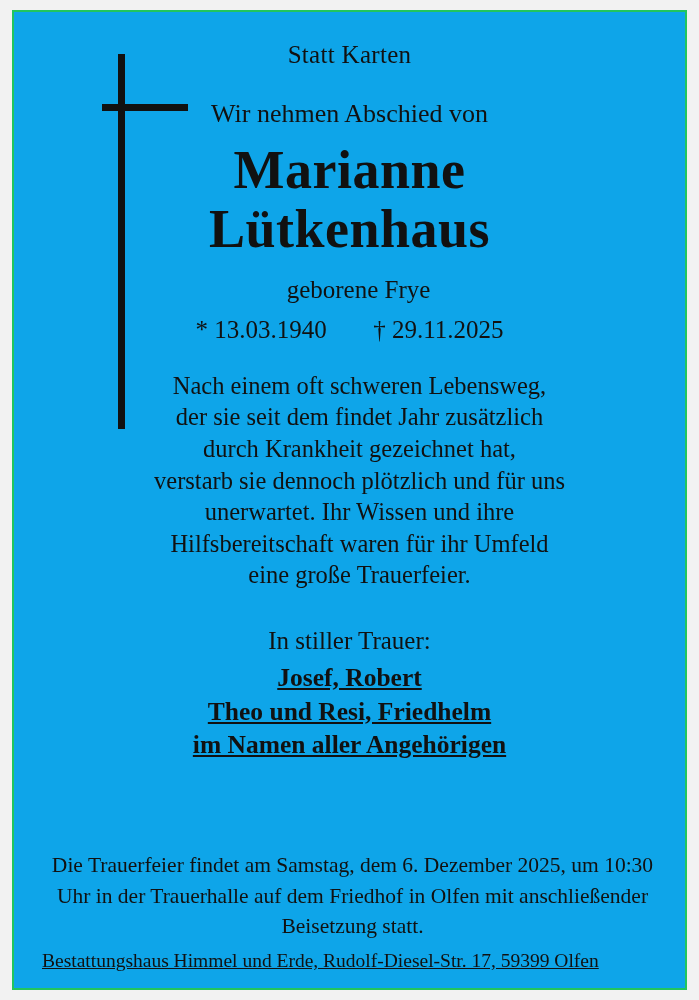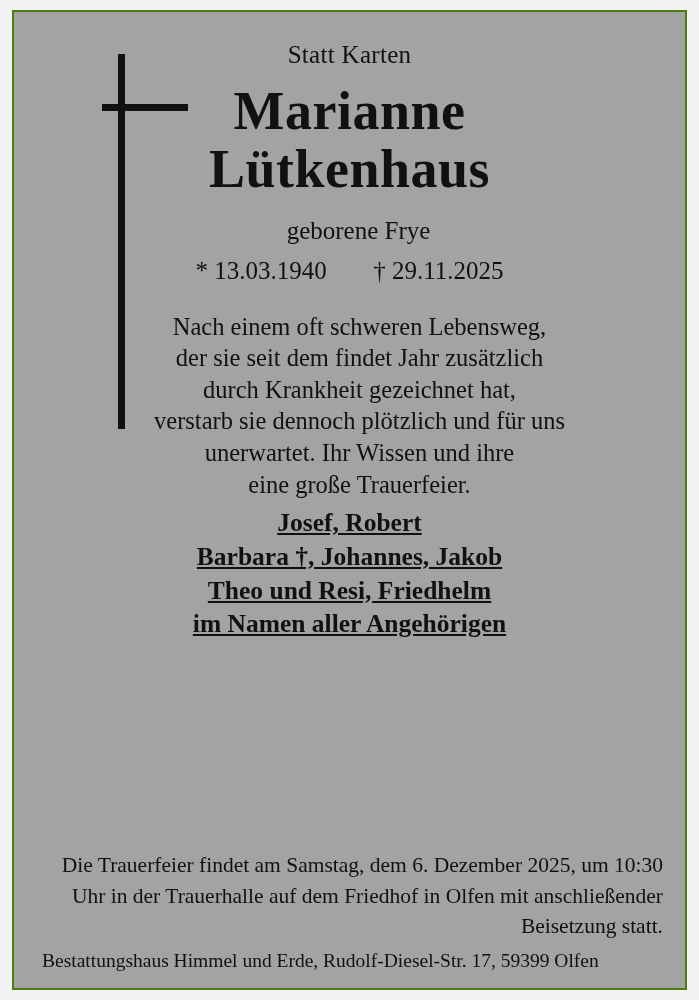--- a/index.html
+++ b/index.html
@@ -20,22 +20,22 @@
     height: 1000px;
     background: #f2f2f2;
     box-sizing: border-box;
   }
   .notice {
     position: absolute;
     left: 12px;
     top: 10px;
     width: 675px;
     height: 980px;
-    background: #a3a3a3;
-    border: 2px solid #4d7c0f;
+    background: #0ea5e9;
+    border: 2px solid #22c55e;
     box-sizing: border-box;
   }
   .cross {
     position: absolute;
     left: 88px;
     top: 42px;
     width: 86px;
     height: 375px;
   }
   .cross .v {
@@ -121,74 +121,77 @@
   .mourners div {
     white-space: nowrap;
     text-decoration: underline;
   }
 
   .service {
     position: absolute;
     left: 28px;
     right: 22px;
     top: 838px;
-    text-align: right;
+    text-align: center;
     font-size: 21.5px;
     line-height: 1.42;
   }
   .undertaker {
     position: absolute;
     left: 28px;
     right: 22px;
     top: 938px;
     text-align: left;
     font-size: 19.5px;
+    text-decoration: underline;
   }
 </style>
 </head>
 <body>
 
 <div class="page">
   <div class="notice">
 
     <div class="cross">
       <div class="v"></div>
       <div class="h"></div>
     </div>
 
     <div class="content">
       <div class="statt">Statt Karten</div>
 
+      <div class="abschied">Wir nehmen Abschied von</div>
 
       <div class="name">
         <span class="ln1">Marianne</span>
         <span class="ln2">Lütkenhaus</span>
       </div>
 
       <div class="born">geborene Frye</div>
 
       <div class="dates">
         <span>* 13.03.1940</span>
         <span class="sep"></span>
         <span>† 29.11.2025</span>
       </div>
 
       <div class="body-text">
         <div>Nach einem oft schweren Lebensweg,</div>
         <div>der sie seit dem findet Jahr zusätzlich</div>
         <div>durch Krankheit gezeichnet hat,</div>
         <div>verstarb sie dennoch plötzlich und für uns</div>
         <div>unerwartet. Ihr Wissen und ihre</div>
+        <div>Hilfsbereitschaft waren für ihr Umfeld</div>
         <div>eine große Trauerfeier.</div>
       </div>
 
+      <div class="mourn-intro">In stiller Trauer:</div>
 
       <div class="mourners">
         <div>Josef, Robert</div>
-        <div>Barbara †, Johannes, Jakob</div>
         <div>Theo und Resi, Friedhelm</div>
         <div>im Namen aller Angehörigen</div>
       </div>
     </div>
 
     <div class="service">Die Trauerfeier findet am Samstag, dem 6. Dezember 2025, um 10:30 Uhr in der Trauerhalle auf dem Friedhof in Olfen mit anschließender Beisetzung statt.</div>
 
     <div class="undertaker">Bestattungshaus Himmel und Erde, Rudolf-Diesel-Str. 17, 59399 Olfen</div>
 
   </div>

